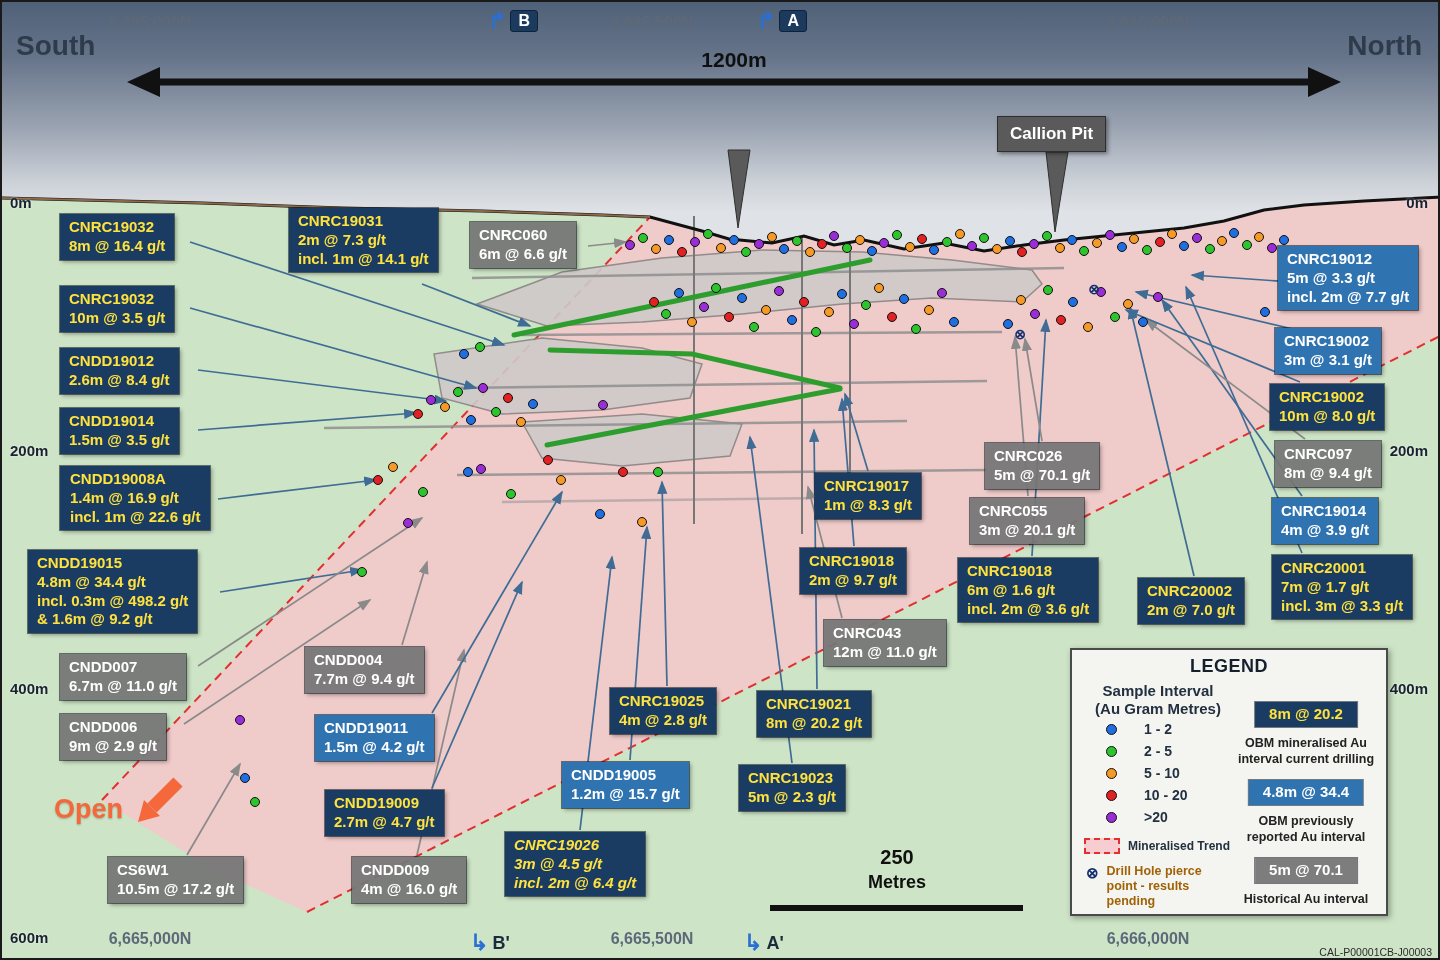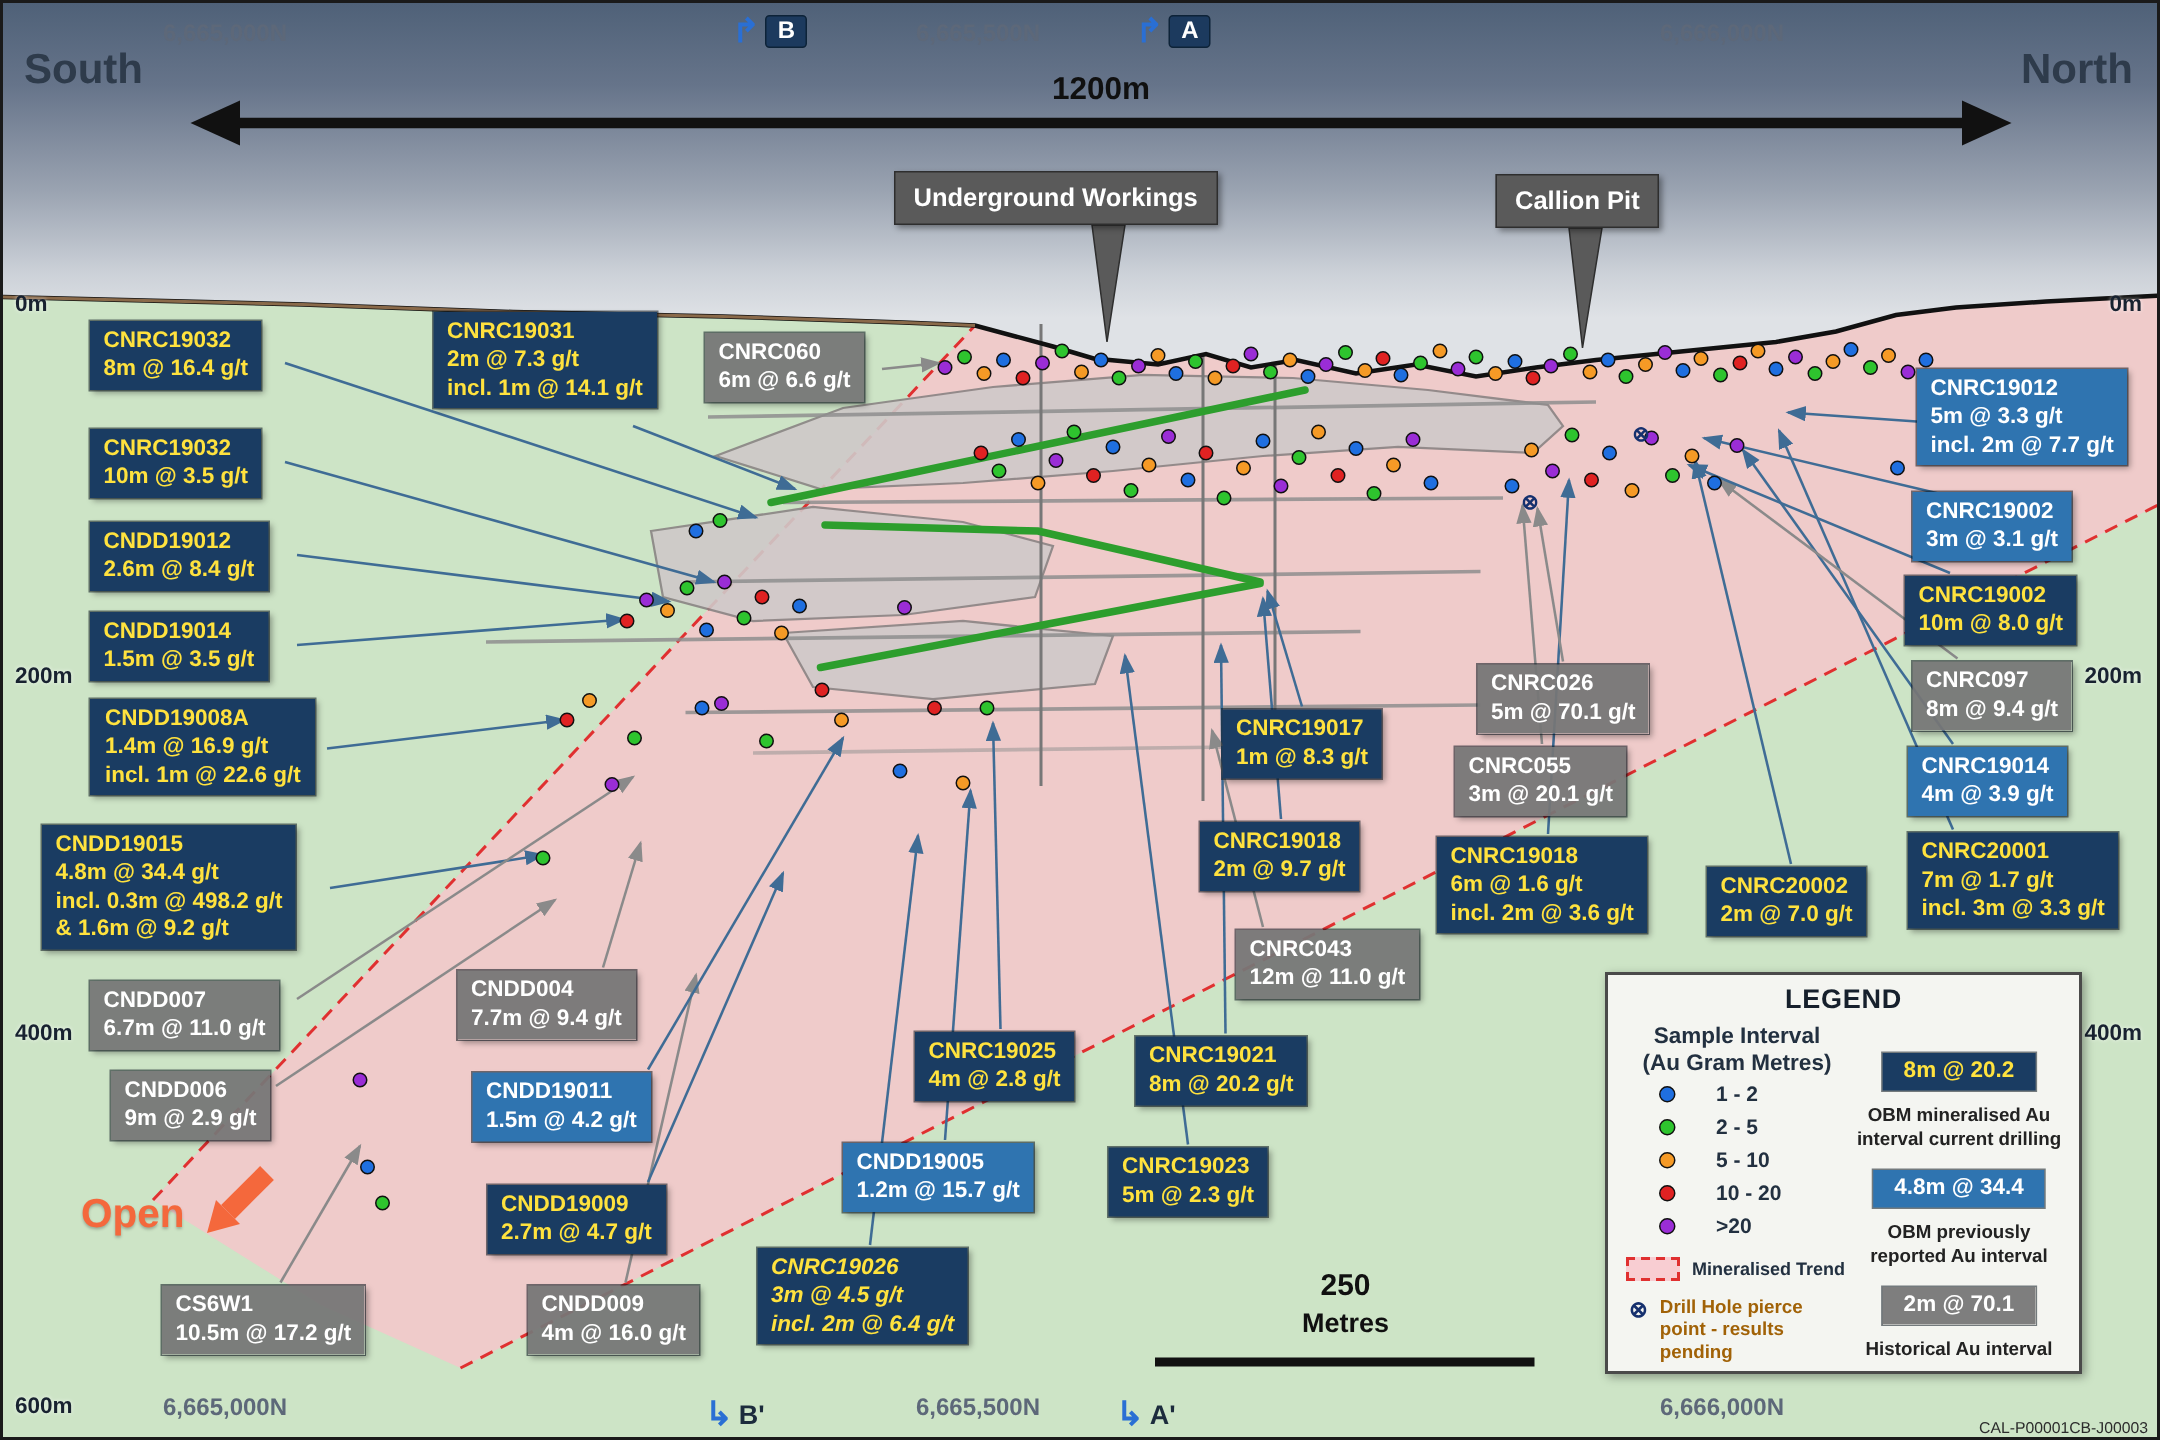--- a/index.html
+++ b/index.html
@@ -314,21 +314,21 @@
         <div class="callout-line">incl. 1m @ 14.1 g/t</div>
       </div>
       <div class="callout historical" style="left: 468px; top: 220px;">
         <div class="callout-id">CNRC060</div>
         <div class="callout-line">6m @ 6.6 g/t</div>
       </div>
       <div class="callout historical" style="left: 58px; top: 652px;">
         <div class="callout-id">CNDD007</div>
         <div class="callout-line">6.7m @ 11.0 g/t</div>
       </div>
-      <div class="callout historical" style="left: 72px; top: 712px;">
+      <div class="callout historical" style="left: 58px; top: 712px;">
         <div class="callout-id">CNDD006</div>
         <div class="callout-line">9m @ 2.9 g/t</div>
       </div>
       <div class="callout historical" style="left: 106px; top: 855px;">
         <div class="callout-id">CS6W1</div>
         <div class="callout-line">10.5m @ 17.2 g/t</div>
       </div>
       <div class="callout historical" style="left: 350px; top: 855px;">
         <div class="callout-id">CNDD009</div>
         <div class="callout-line">4m @ 16.0 g/t</div>
@@ -452,21 +452,20 @@
 
   <div class="depth" style="left:8px;top:192px">0m</div>
   <div class="depth" style="left:8px;top:440px">200m</div>
   <div class="depth" style="left:8px;top:678px">400m</div>
   <div class="depth" style="left:8px;top:927px">600m</div>
   <div class="depth" style="right:10px;top:192px">0m</div>
   <div class="depth" style="right:10px;top:440px">200m</div>
   <div class="depth" style="right:10px;top:678px">400m</div>
 
   <div class="scale-top-label">1200m</div>
-  <div class="feature-label" style="left:594px;top:112px">Underground Workings</div>
   <div class="feature-label" style="left:995px;top:114px">Callion Pit</div>
   <div class="open-label">Open</div>
   <div class="sb-num">250</div>
   <div class="sb-unit">Metres</div>
   <div class="doc-num">CAL-P00001CB-J00003</div>
 
   <div class="legend">
     <div class="legend-title">LEGEND</div>
     <div class="si-title">
       <div>Sample Interval</div>
@@ -499,17 +498,17 @@
       <span class="trend-label">Mineralised Trend</span>
     </div>
     <div class="pierce-row">
       <span class="pierce-icon">⊗</span>
       <span class="pierce-label">Drill Hole pierce point - results pending</span>
     </div>
     <div class="lg-chip callout current" style="top:52px">8m @ 20.2</div>
     <div class="lg-cap" style="top:86px">OBM mineralised Au interval current drilling</div>
     <div class="lg-chip callout previous" style="top:130px">4.8m @ 34.4</div>
     <div class="lg-cap" style="top:164px">OBM previously reported Au interval</div>
-    <div class="lg-chip callout historical" style="top:208px">2m @ 70.1</div>
+    <div class="lg-chip callout historical" style="top:208px">5m @ 70.1</div>
     <div class="lg-cap" style="top:242px">Historical Au interval</div>
   </div>
 
 </div>
 
 </body></html>

